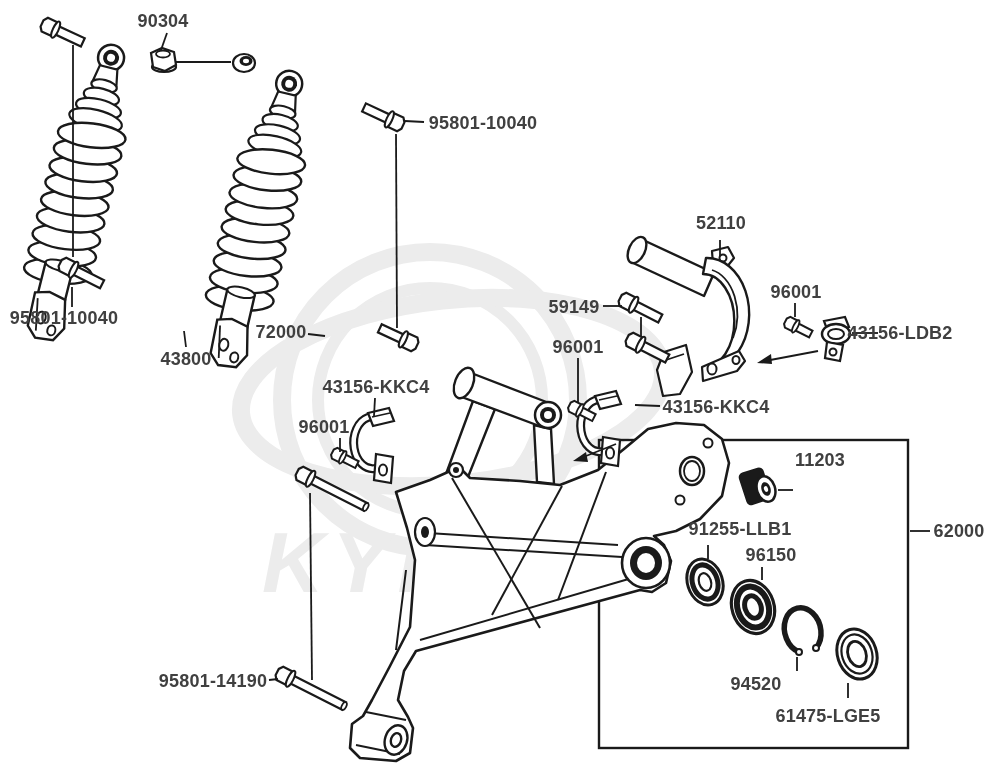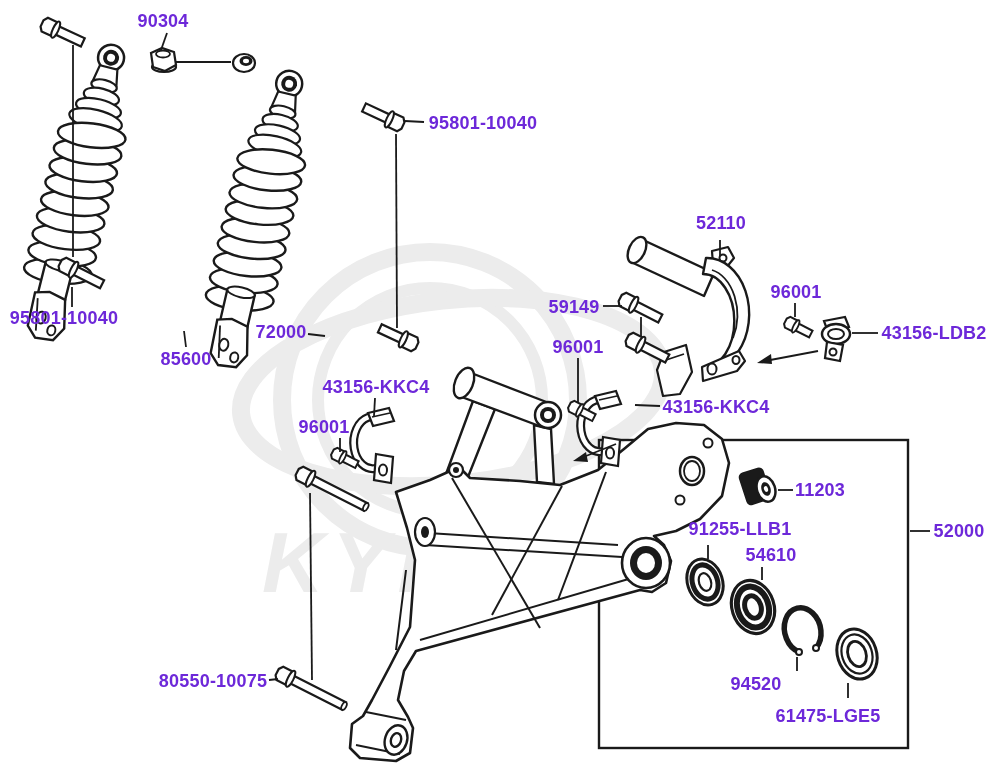--- a/index.html
+++ b/index.html
@@ -1,20 +1,20 @@
 <!DOCTYPE html>
 <html><head>
 <meta charset="utf-8">
 <style>
   html,body{margin:0;padding:0;background:#fff}
   .stage{position:relative;width:1000px;height:763px;background:#fff;overflow:hidden;
          font-family:"Liberation Sans",sans-serif}
   .stage svg{position:absolute;left:0;top:0}
   .plabel{position:absolute;transform:translate(-50%,-50%);font-weight:bold;font-size:18px;
-          color:#6d28d9;white-space:nowrap;letter-spacing:0.2px}
+          color:#404040;white-space:nowrap;letter-spacing:0.2px}
 </style>
 </head>
 <body>
 
 <div class="stage">
 
 <svg width="1000" height="763" viewBox="0 0 1000 763">
   <defs>
     <g id="shock">
 
@@ -273,31 +273,31 @@
     <line x1="818" y1="351" x2="765" y2="361" stroke="#1a1a1a" stroke-width="1.8"></line>
     <polygon points="757,363 771,354 772,364" fill="#1a1a1a"></polygon>
     <line x1="616" y1="444" x2="581" y2="458" stroke="#1a1a1a" stroke-width="1.8"></line>
     <polygon points="573,461 586,452 588,462" fill="#1a1a1a"></polygon>
   </g>
 </svg>
 
 <div class="plabel" style="left:163px;top:21px">90304</div>
 <div class="plabel" style="left:483px;top:123px">95801-10040</div>
 <div class="plabel" style="left:64px;top:318px">95801-10040</div>
-<div class="plabel" style="left:186px;top:359px">85600</div>
+<div class="plabel" style="left:186px;top:359px">43800</div>
 <div class="plabel" style="left:281px;top:332px">72000</div>
 <div class="plabel" style="left:376px;top:387px">43156-KKC4</div>
 <div class="plabel" style="left:324px;top:427px">96001</div>
-<div class="plabel" style="left:213px;top:681px">80550-10075</div>
+<div class="plabel" style="left:213px;top:681px">95801-14190</div>
 <div class="plabel" style="left:721px;top:223px">52110</div>
 <div class="plabel" style="left:574px;top:307px">59149</div>
 <div class="plabel" style="left:578px;top:347px">96001</div>
 <div class="plabel" style="left:716px;top:407px">43156-KKC4</div>
 <div class="plabel" style="left:796px;top:292px">96001</div>
-<div class="plabel" style="left:934px;top:333px">43156-LDB2</div>
-<div class="plabel" style="left:820px;top:490px">11203</div>
-<div class="plabel" style="left:959px;top:531px">52000</div>
+<div class="plabel" style="left:900px;top:333px">43156-LDB2</div>
+<div class="plabel" style="left:820px;top:460px">11203</div>
+<div class="plabel" style="left:959px;top:531px">62000</div>
 <div class="plabel" style="left:740px;top:529px">91255-LLB1</div>
-<div class="plabel" style="left:771px;top:555px">54610</div>
+<div class="plabel" style="left:771px;top:555px">96150</div>
 <div class="plabel" style="left:756px;top:684px">94520</div>
 <div class="plabel" style="left:828px;top:716px">61475-LGE5</div>
 
 </div>
 
 </body></html>

